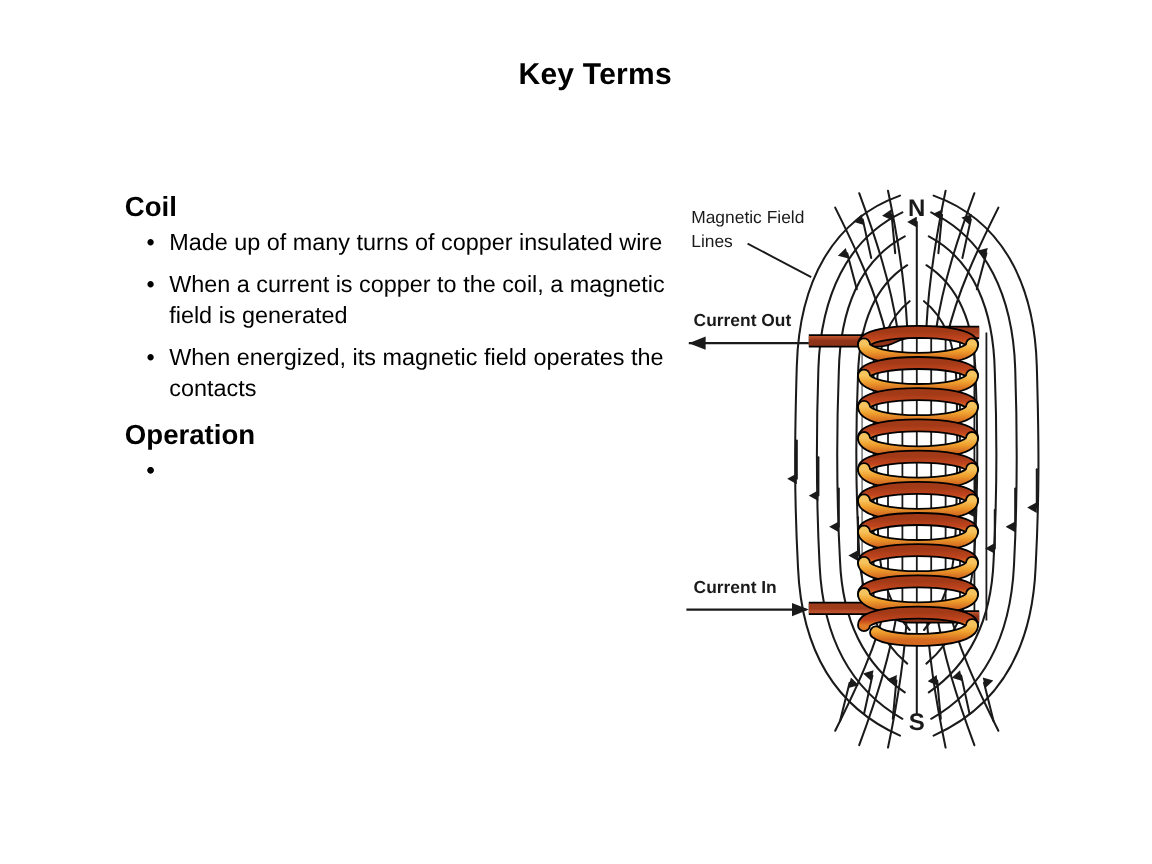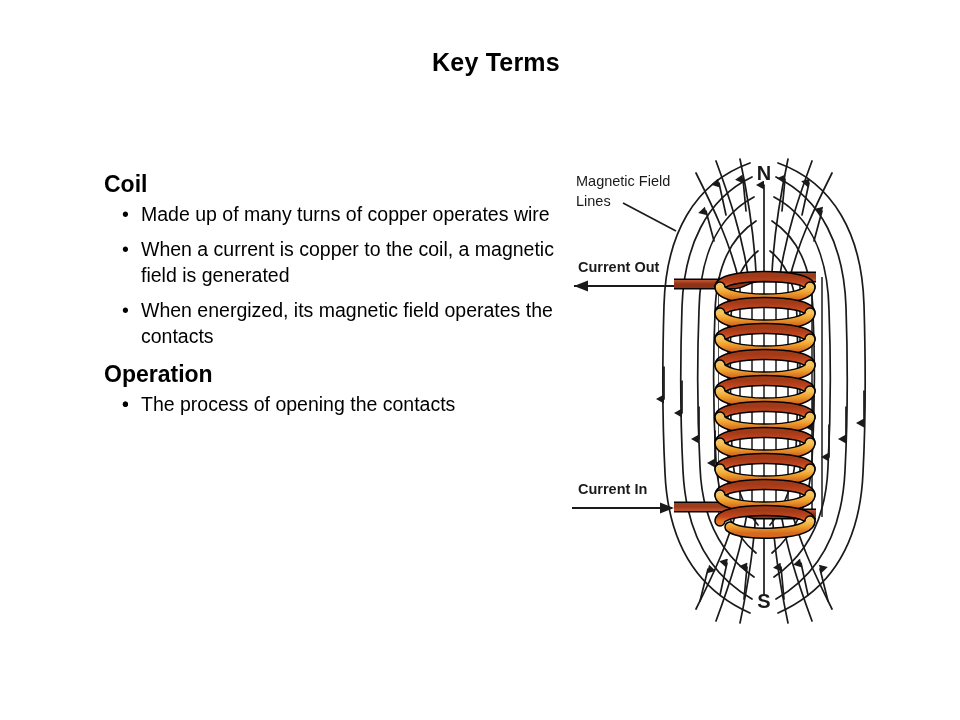--- a/index.html
+++ b/index.html
@@ -41,21 +41,21 @@
   #body-column {
     position: absolute;
     left: 104px;
     top: 158px;
     width: 470px;
   }
   .term-heading {
     font-size: 23px;
     font-weight: bold;
     line-height: 1.22;
-    margin: 12px 0 4px 0;
+    margin: 0 0 4px 0;
     color: #000000;
   }
   .term-heading.spaced {
     margin-top: 10px;
   }
   ul.bullets {
     list-style: none;
     margin: 0 0 0 0;
     padding: 0;
   }
@@ -93,21 +93,21 @@
 
   <div id="slide-title">Key Terms</div>
 
   <div id="body-column">
 
     <div class="term-block">
       <div class="term-heading">Coil</div>
       <ul class="bullets">
         <li>
           <span class="bullet-dot">•</span>
-          <span>Made up of many turns of copper operates wire</span>
+          <span>Made up of many turns of copper insulated wire</span>
         </li>
         <li>
           <span class="bullet-dot">•</span>
           <span>When a current is copper to the coil, a magnetic field is generated</span>
         </li>
         <li>
           <span class="bullet-dot">•</span>
           <span>When energized, its magnetic field operates the contacts</span>
         </li>
       </ul>
@@ -119,21 +119,20 @@
         <li>
           <span class="bullet-dot">•</span>
         </li>
       </ul>
     </div>
 
     <div class="term-block">
       <ul class="bullets">
         <li>
           <span class="bullet-dot">•</span>
-          <span>The process of opening the contacts</span>
         </li>
       </ul>
     </div>
 
   </div>
 
   <div id="diagram">
     <svg width="370" height="470" viewBox="0 0 370 470" xmlns="http://www.w3.org/2000/svg">
       <defs>
         <marker id="arrUp" markerWidth="9" markerHeight="9" refX="4.5" refY="8" orient="auto" markerUnits="userSpaceOnUse">

